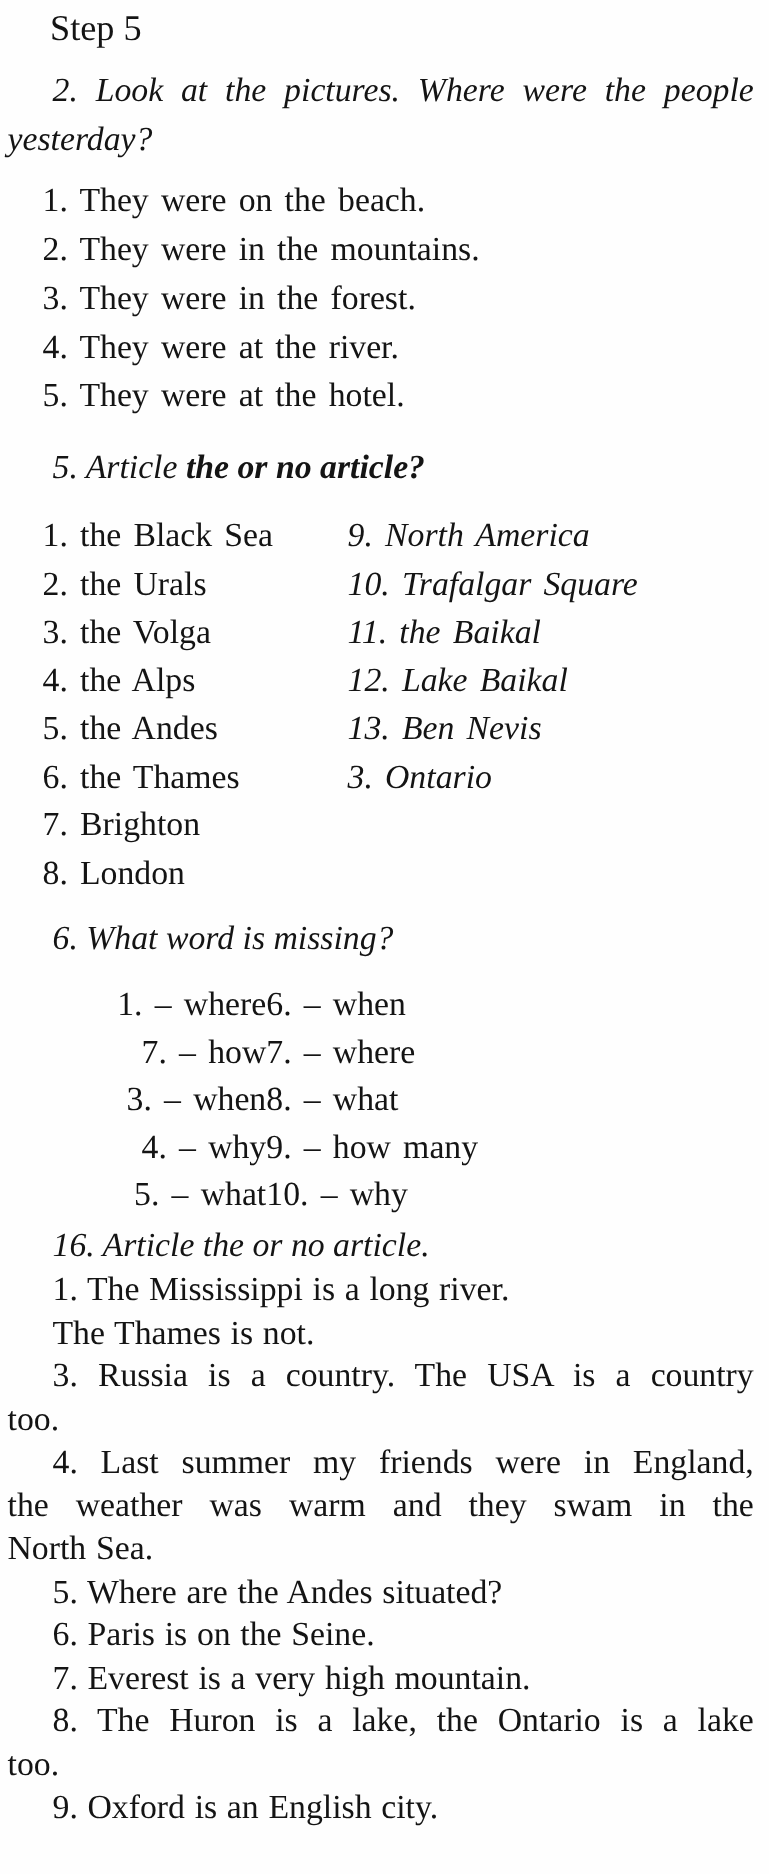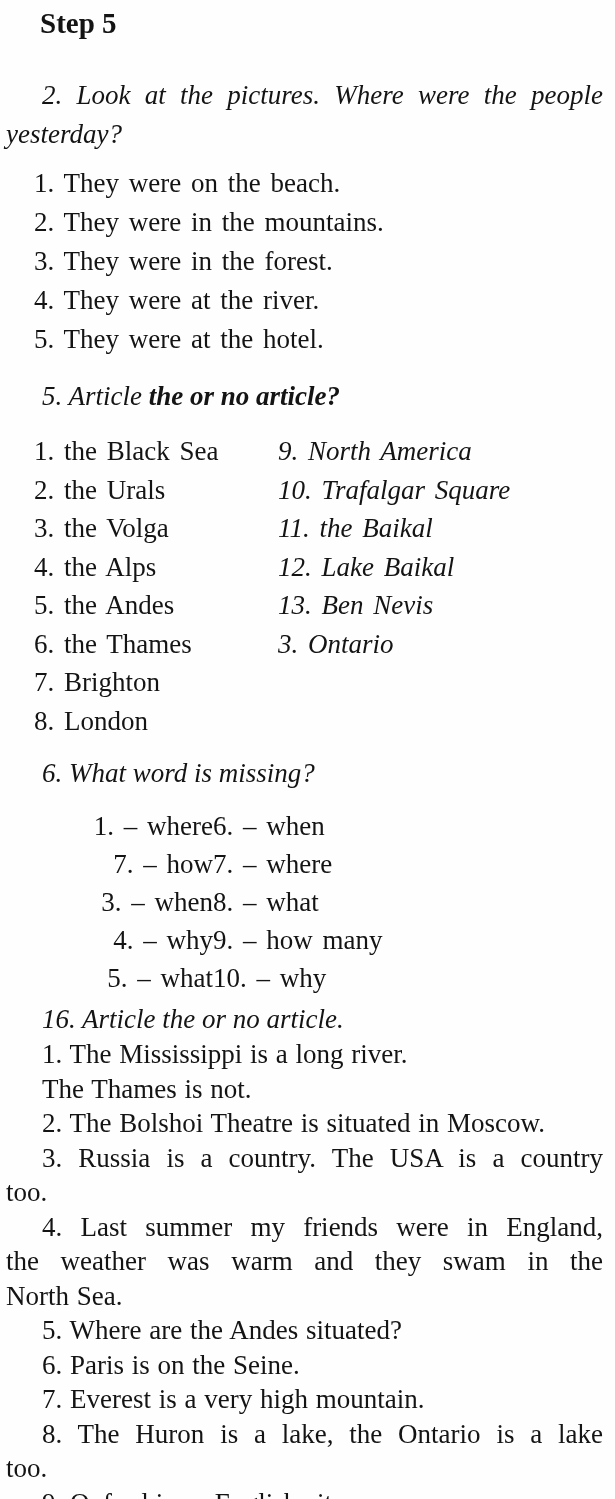--- a/index.html
+++ b/index.html
@@ -10,23 +10,23 @@
     box-sizing: border-box;
     padding: 6px 12px 0 6px;
     overflow: hidden;
     background: #fefefe;
     color: #141414;
     font-family: "Liberation Serif", "DejaVu Serif", serif;
     font-size: 27px;
   }
   .page-title {
     font-size: 29px;
-    font-weight: bold;
+    font-weight: normal;
     line-height: 34px;
-    margin: 0 0 36px 34px;
+    margin: 0 0 13px 34px;
   }
   .heading {
     font-style: italic;
     line-height: 39px;
     margin: 0;
   }
   .heading .hline { display: block; }
   .indent { padding-left: 36px; }
   .stretch { text-align: justify; text-align-last: justify; }
   .h-ex2 { margin-bottom: 10px; }
@@ -110,21 +110,20 @@
       <li>9. – how many</li>
       <li>10. – why</li>
     </ul>
   </div>
 
   <p class="heading h-ex11 indent">16. Article the or no article.</p>
 
   <div class="sentences">
     <div class="sline indent">1. The Mississippi is a long river.</div>
     <div class="sline indent">The Thames is not.</div>
-    <div class="sline indent">2. The Bolshoi Theatre is situated in Moscow.</div>
     <div class="sline indent stretch">3. Russia is a country. The USA is a country</div>
     <div class="sline">too.</div>
     <div class="sline indent stretch">4. Last summer my friends were in England,</div>
     <div class="sline stretch">the weather was warm and they swam in the</div>
     <div class="sline">North Sea.</div>
     <div class="sline indent">5. Where are the Andes situated?</div>
     <div class="sline indent">6. Paris is on the Seine.</div>
     <div class="sline indent">7. Everest is a very high mountain.</div>
     <div class="sline indent stretch">8. The Huron is a lake, the Ontario is a lake</div>
     <div class="sline">too.</div>

